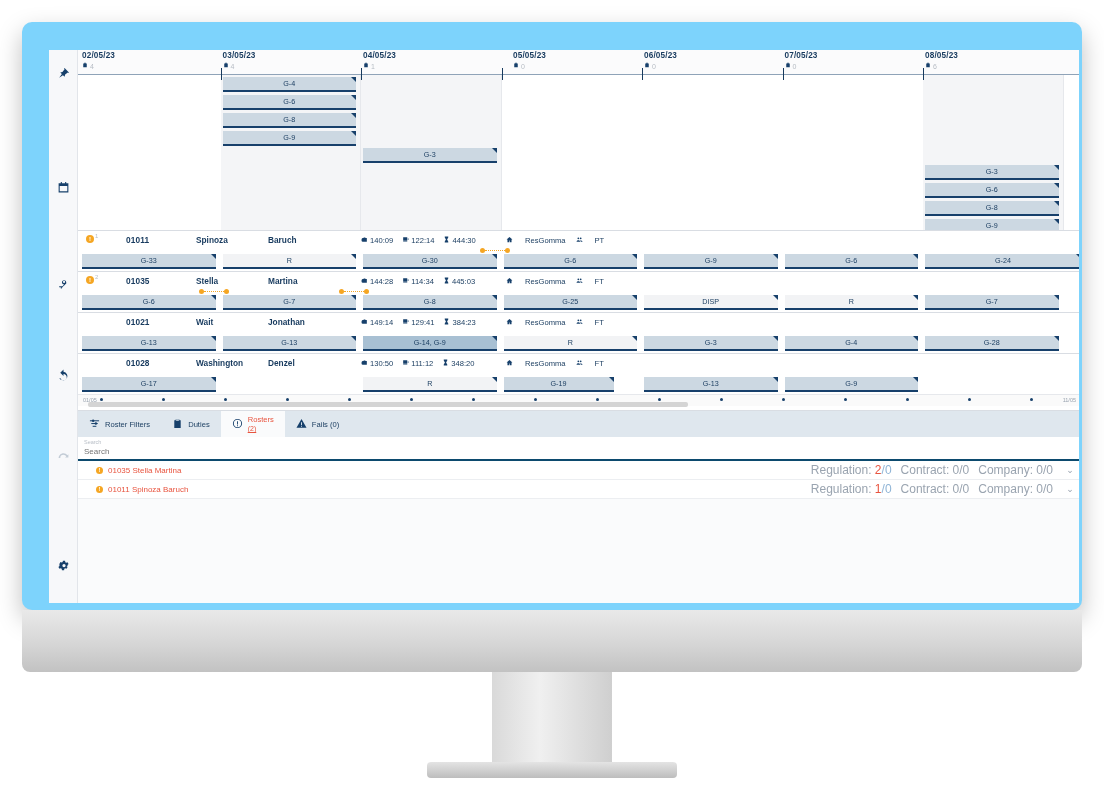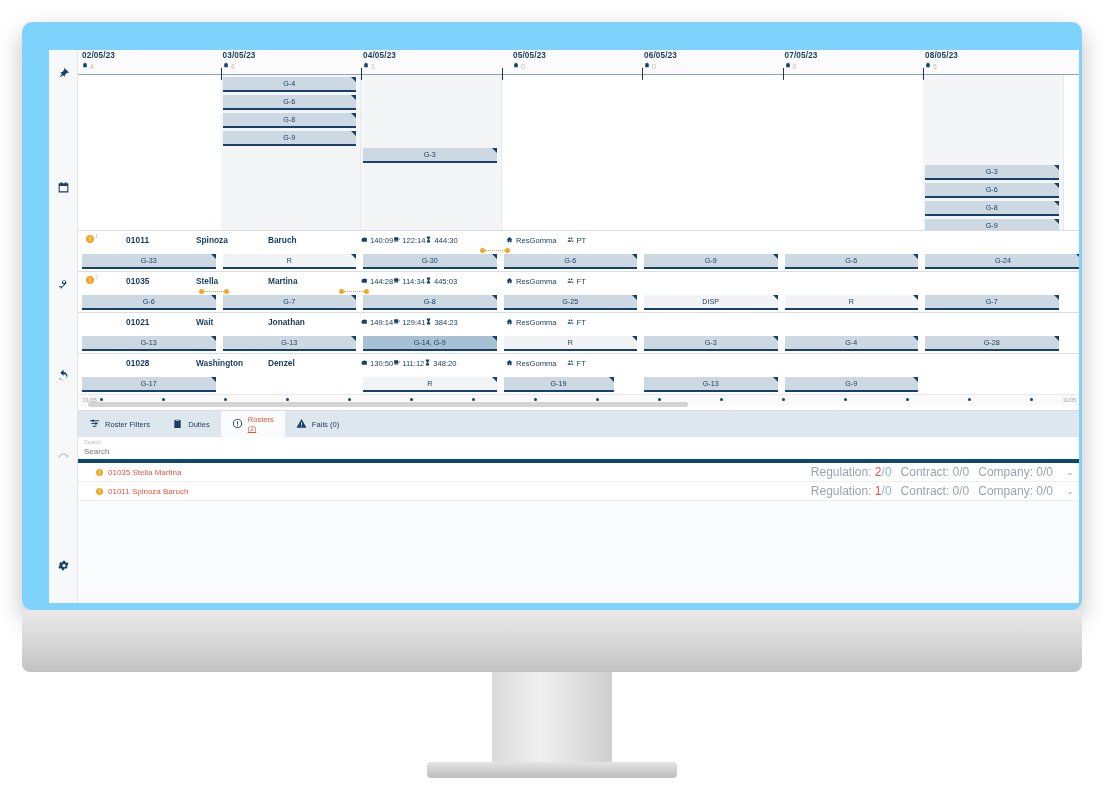--- a/index.html
+++ b/index.html
@@ -137,25 +137,25 @@
     position: absolute; left: 8px; top: 4px;
     width: 8px; height: 8px; border-radius: 50%;
     background: #f5a623; color: #fff; font-size: 6px;
     display: flex; align-items: center; justify-content: center;
     font-weight: 700;
   }
   .warn-sup { position: absolute; left: 17px; top: 2px; font-size: 6px; color: #b9c0c8; }
   .d-id    { position: absolute; left: 48px; font-weight: 700; letter-spacing: .1px; }
   .d-last  { position: absolute; left: 118px; font-weight: 700; }
   .d-first { position: absolute; left: 190px; font-weight: 700; }
-  .d-stats { position: absolute; left: 283px; display: flex; align-items: flex-start; }
+  .d-stats { position: absolute; left: 283px; display: flex; align-items: flex-start; gap: 9px; }
   .stat { display: flex; align-items: center; gap: 2px; font-size: 7.6px; }
   .stat svg { width: 7px; height: 7px; fill: #17406b; }
   .d-tags { position: absolute; left: 428px; display: flex; align-items: center; gap: 10px; }
-  .tag { display: flex; align-items: center; gap: 3px; font-size: 7.6px; }
+  .tag { display: flex; align-items: center; gap: 12px; font-size: 7.6px; }
   .tag svg { width: 7px; height: 7px; fill: #17406b; }
 
   .driver-track { position: relative; height: 22px; background: #fff; }
 
   .link-marker {
     position: absolute; height: 7px; display: flex; align-items: center;
   }
   .link-marker i {
     width: 5px; height: 5px; border-radius: 50%; background: #f5a623; display:block;
   }
@@ -189,21 +189,21 @@
     padding: 0 11px; cursor: pointer; font-size: 7.6px;
     color: #173a5e; line-height: 9px;
   }
   .tab svg { width: 11px; height: 11px; fill: #17406b; }
   .tab.active { background: #fafbfc; }
   .tab.active .tab-label { color: #e8543f; }
   .tab-label { max-width: 48px; }
   .tab-sub { display:block; font-size: 7px; text-decoration: underline; }
 
   #search-wrap {
-    background: #fff; border-bottom: 4px solid #0c4a6e;
+    background: #fff; border-bottom: 2px solid #0c4a6e;
     padding: 2px 6px 3px 6px;
   }
   .search-caption { font-size: 5.5px; color: #b9bfc7; line-height: 7px; }
   .search-input {
     border: 0; outline: 0; font-size: 8px; color: #5c6672;
     font-family: "Liberation Sans", sans-serif; width: 300px; background: transparent;
   }
 
   .fail-row {
     display: flex; align-items: center; height: 19px;

